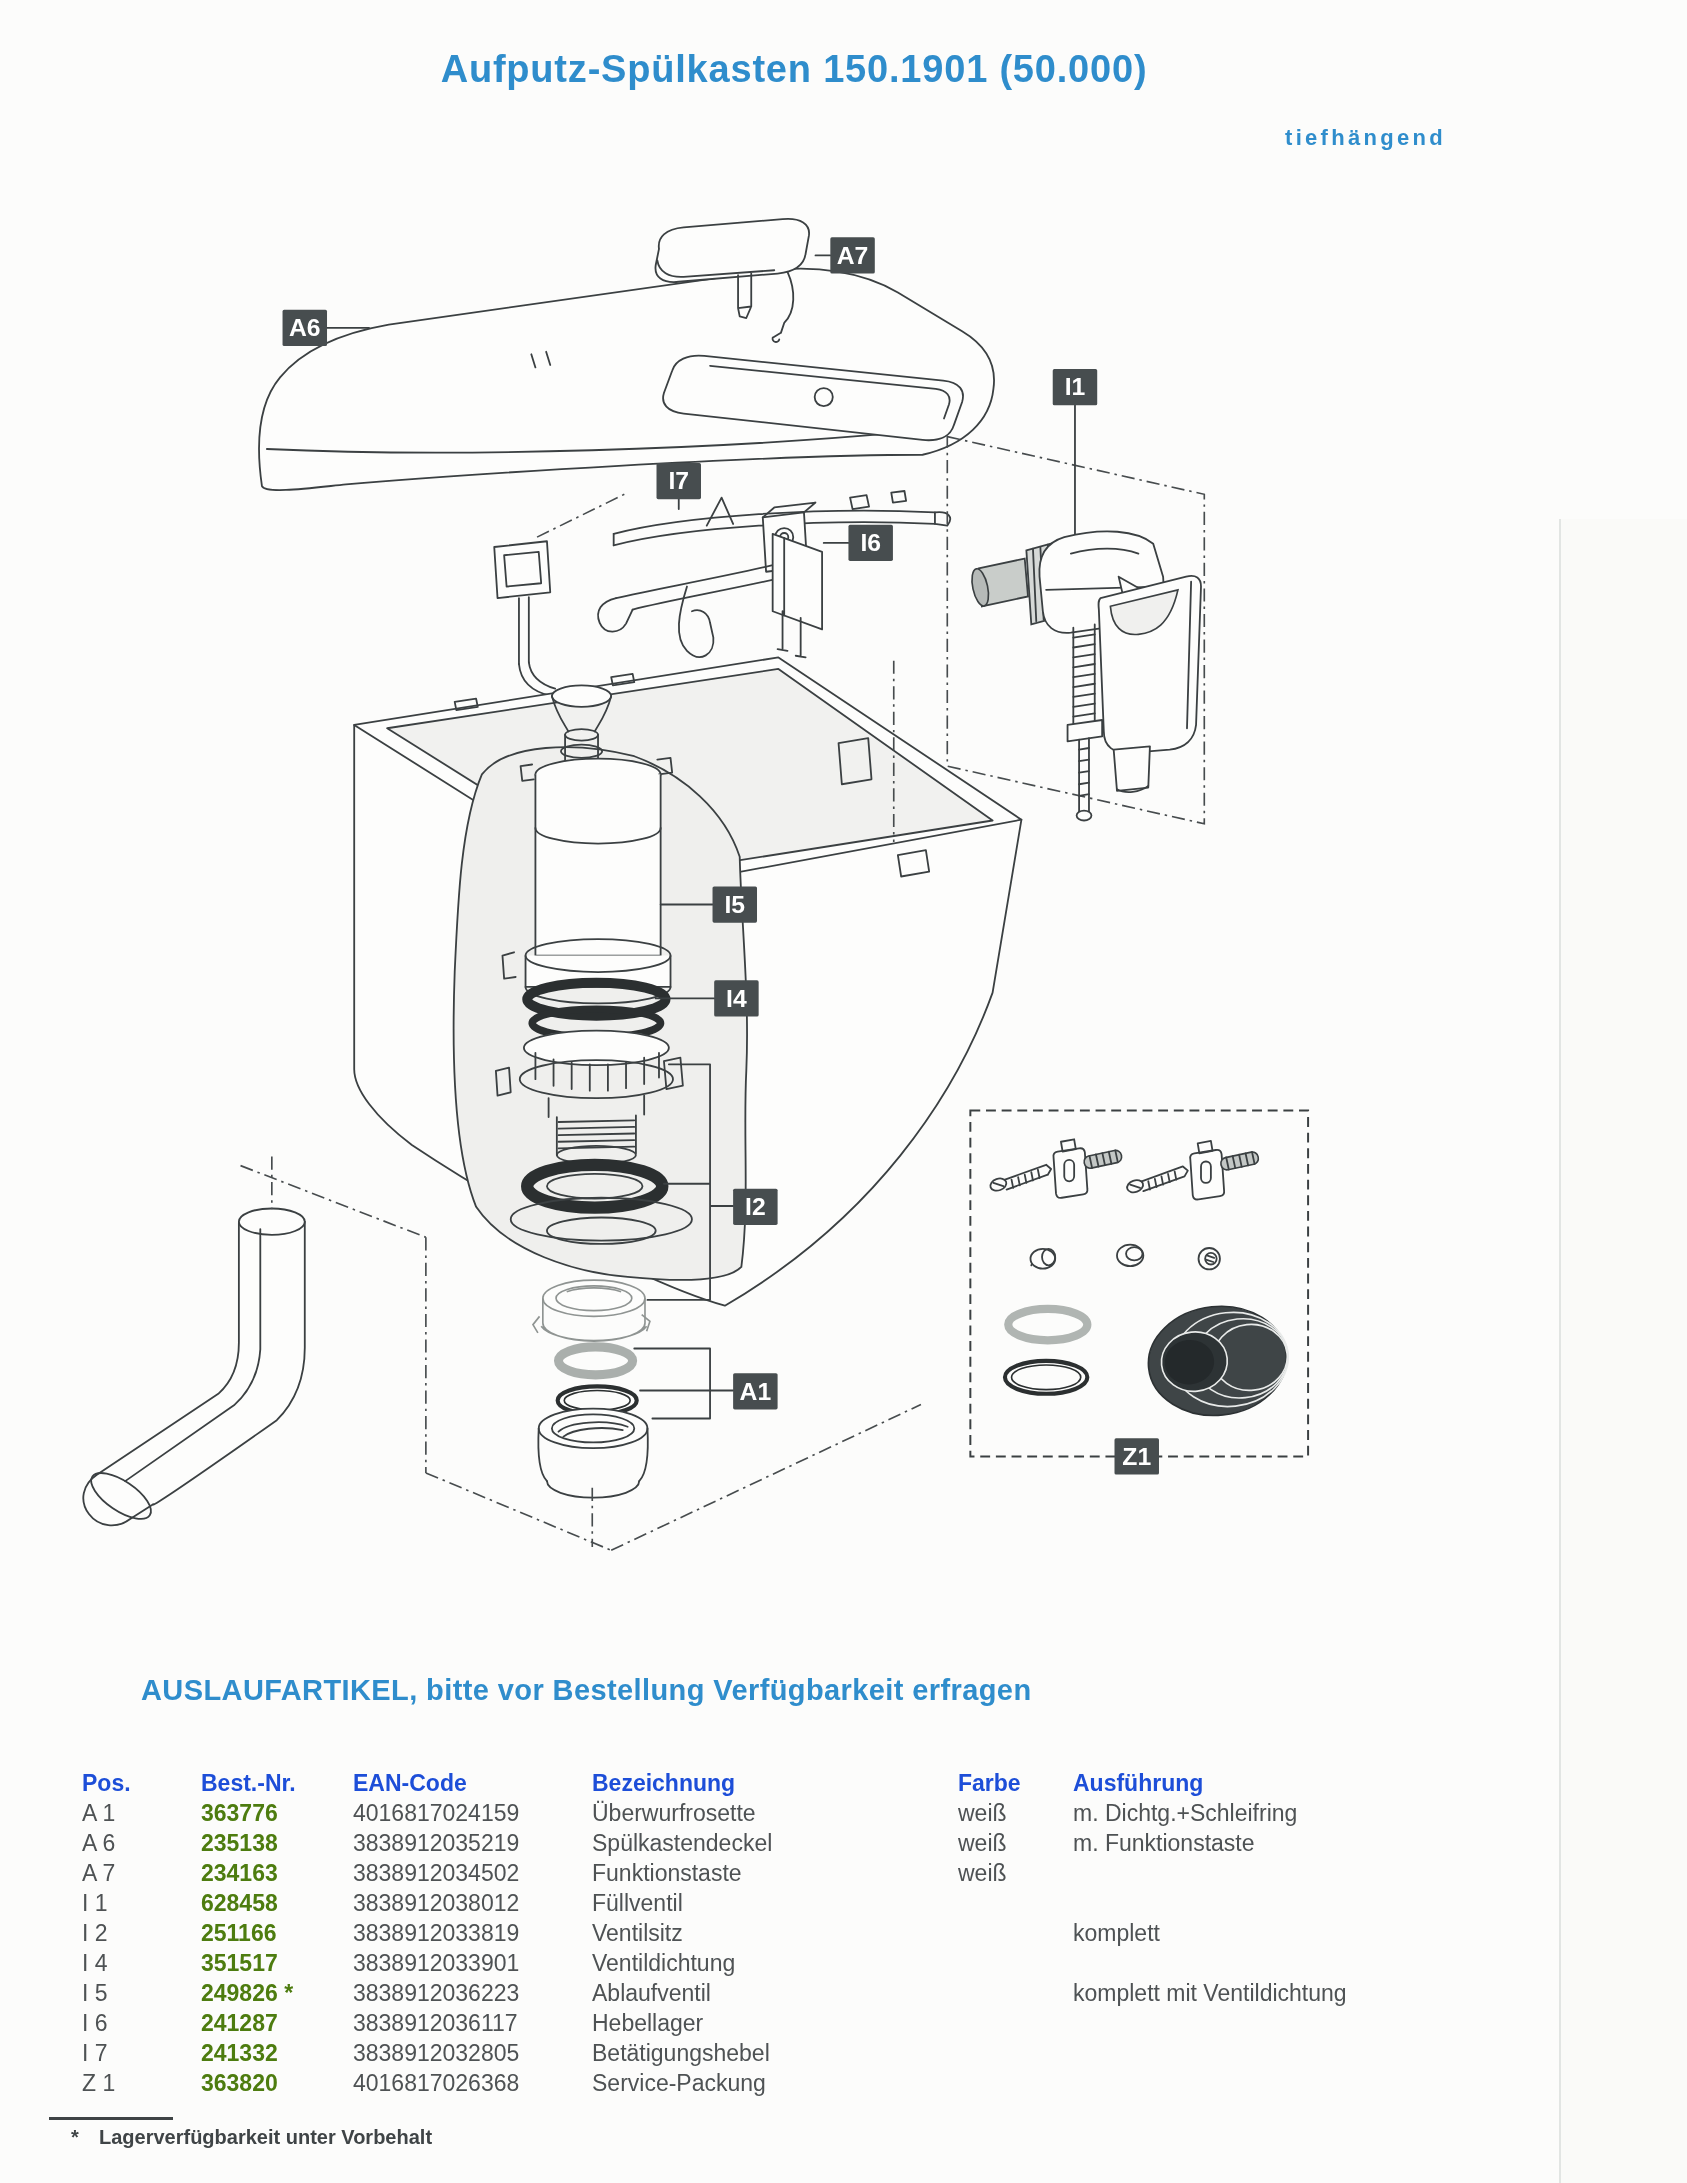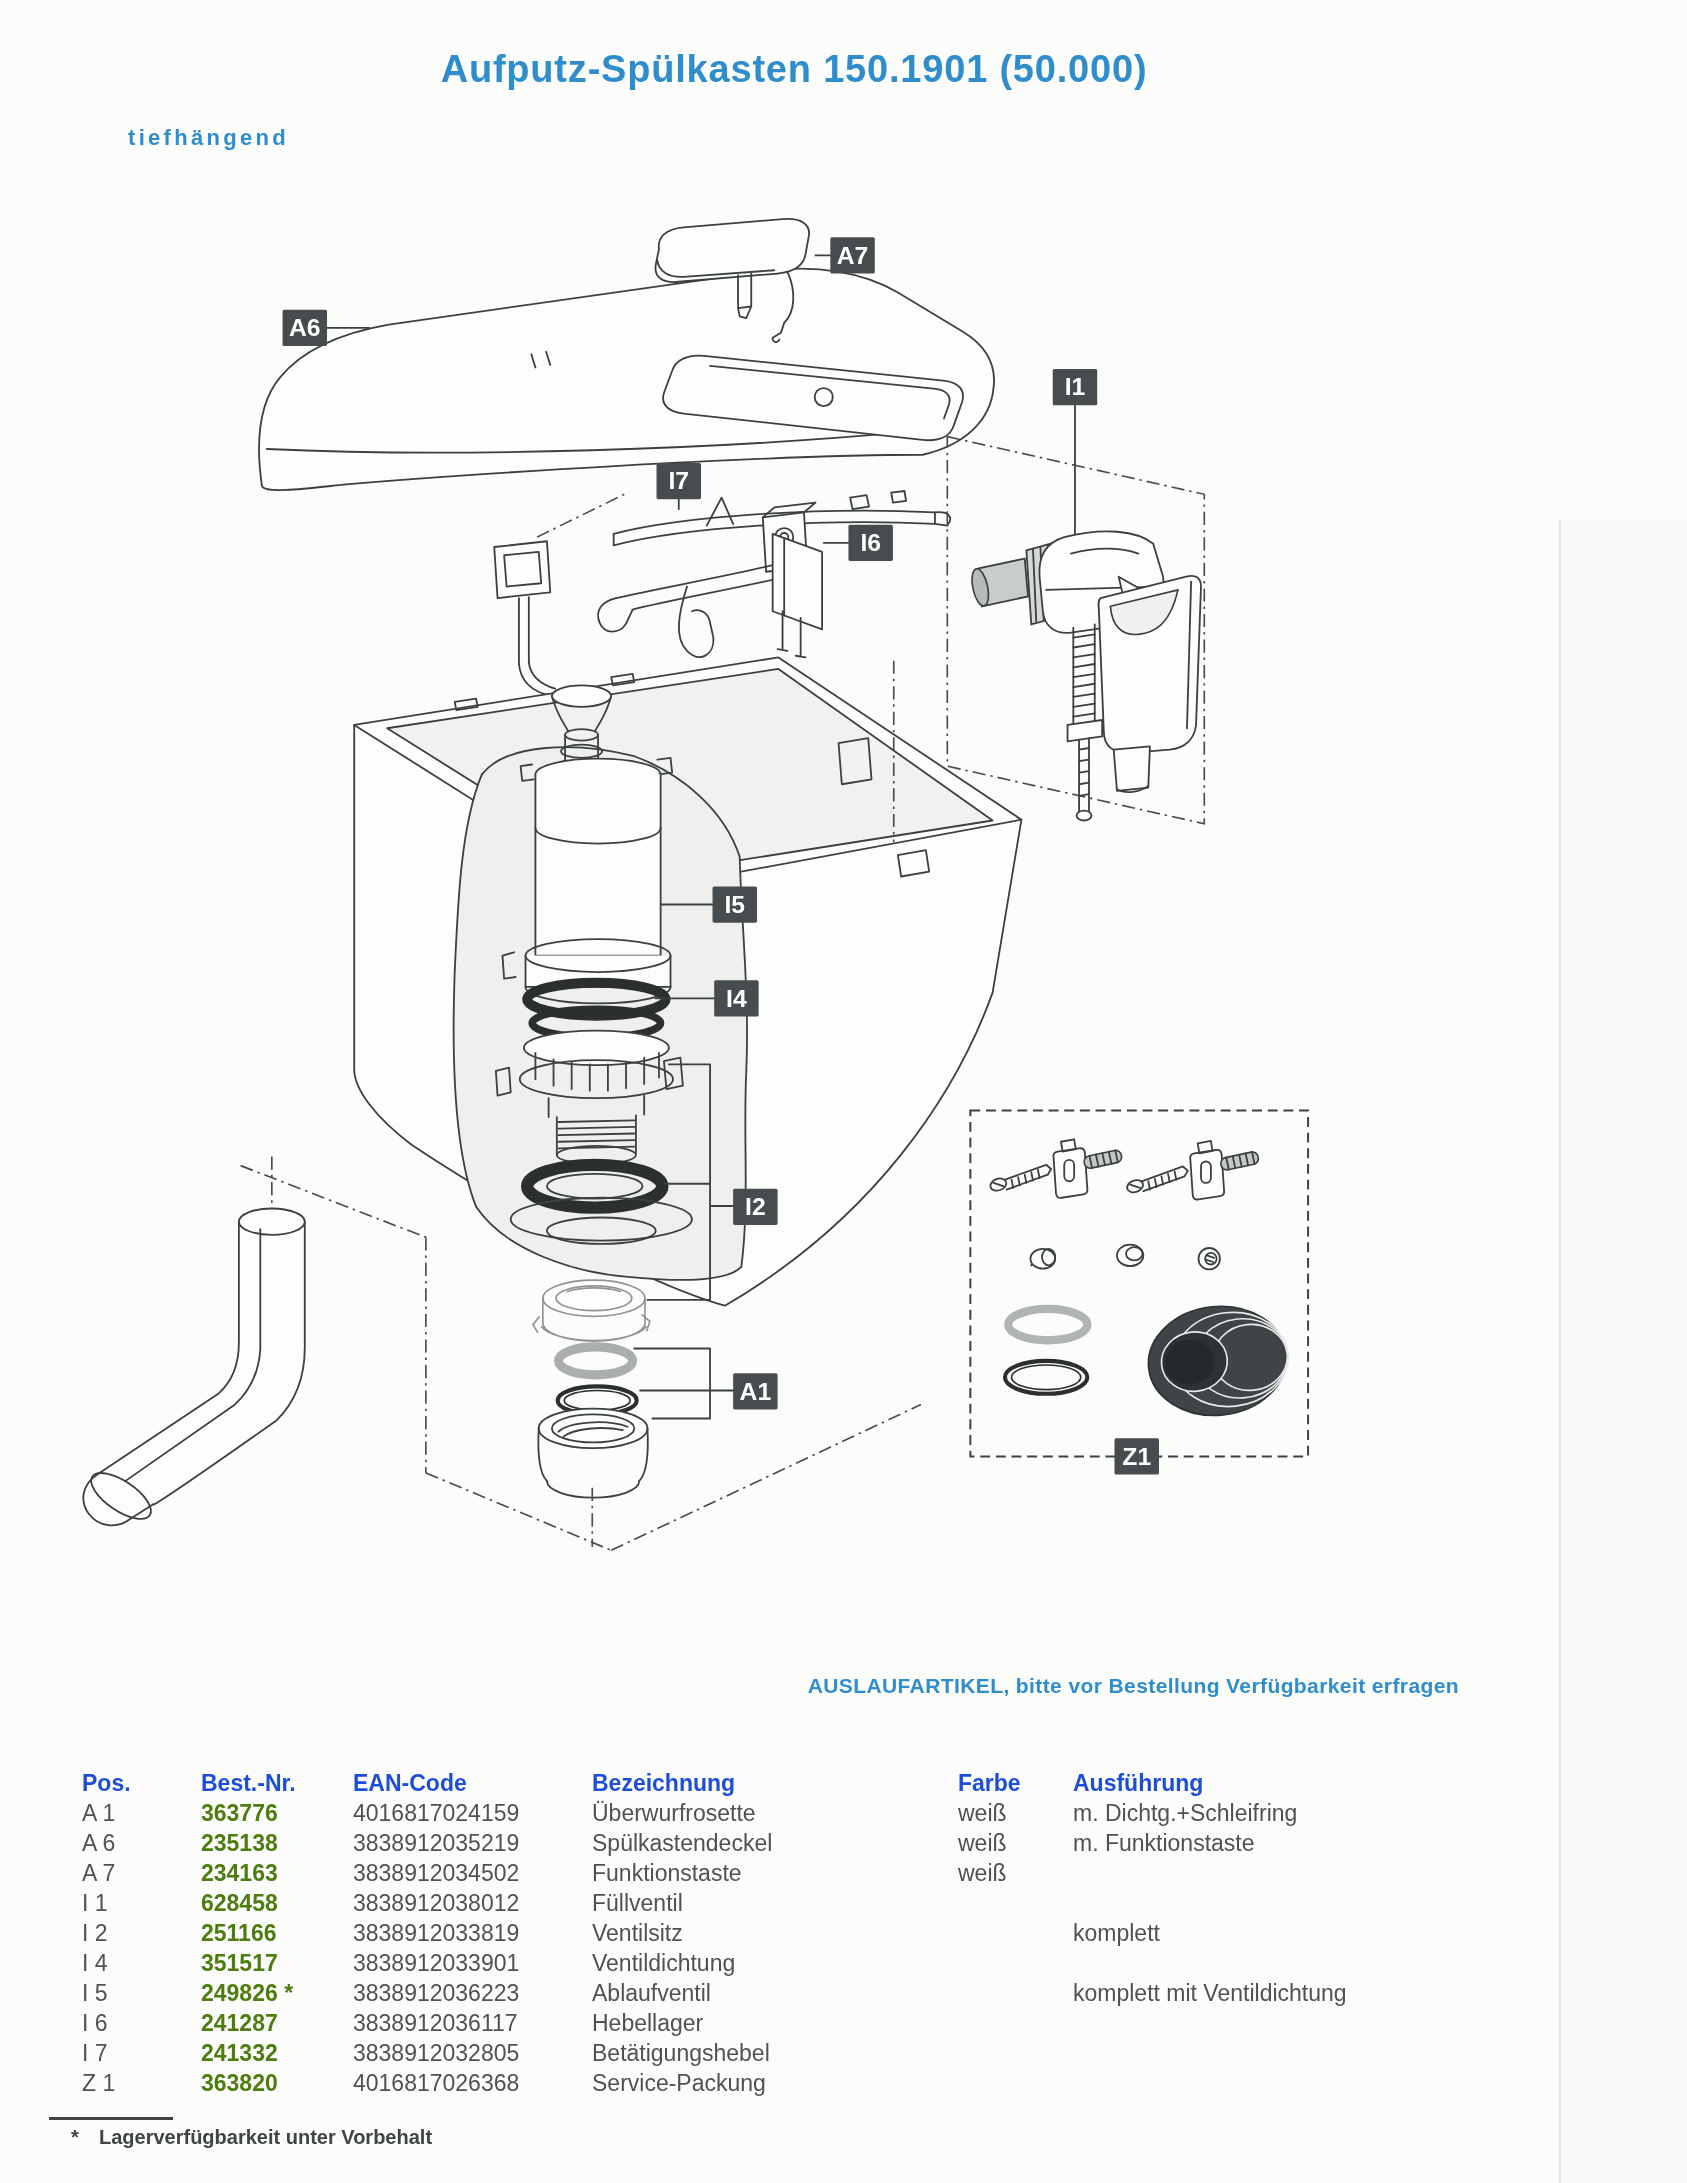--- a/index.html
+++ b/index.html
@@ -1,24 +1,24 @@
 <!DOCTYPE html>
 <html style="font-size:13px"><head>
 <meta charset="utf-8">
 <style>
   html,body{margin:0;padding:0;}
   body{width:1687px;height:2183px;position:relative;background:#fcfcfb;
        font-family:"Liberation Sans",sans-serif;overflow:hidden;}
   .abs{position:absolute;}
   #title{left:135px;top:48px;width:1318px;text-align:center;
          font-size:38px;font-weight:bold;letter-spacing:0.8px;}
-  #subtitle{left:128px;top:125px;width:1318px;text-align:left;
+  #subtitle{left:128px;top:125px;width:1318px;text-align:right;
             font-size:22px;font-weight:bold;letter-spacing:3.3px;}
-  #heading{left:141px;top:1674px;width:1318px;text-align:right;
-           font-size:21px;font-weight:bold;letter-spacing:0.4px;}
+  #heading{left:141px;top:1674px;width:1318px;text-align:left;
+           font-size:29px;font-weight:bold;letter-spacing:0.4px;}
   #diagram{left:0;top:0;width:1687px;height:2183px;}
   .ptable{left:82px;top:1768px;width:1195px;font-size:23px;color:#4e5254;}
   .trow{display:flex;height:30px;line-height:30px;white-space:nowrap;}
   .cell{flex:0 0 auto;overflow:visible;}
   .c0{width:119px;} .c1{width:152px;font-weight:bold;color:#4d7c0f;}
   .c2{width:239px;} .c3{width:366px;} .c4{width:115px;} .c5{width:198px;}
   .thead-row .cell{font-weight:bold;color:#1d4ed8;}
   #foot-rule{left:49px;top:2117px;width:124px;height:2.5px;background:#3f4446;}
   #footnote{left:71px;top:2126px;font-size:20px;font-weight:bold;color:#3f4446;}
   #footnote .mark{display:inline-block;width:28px;}

